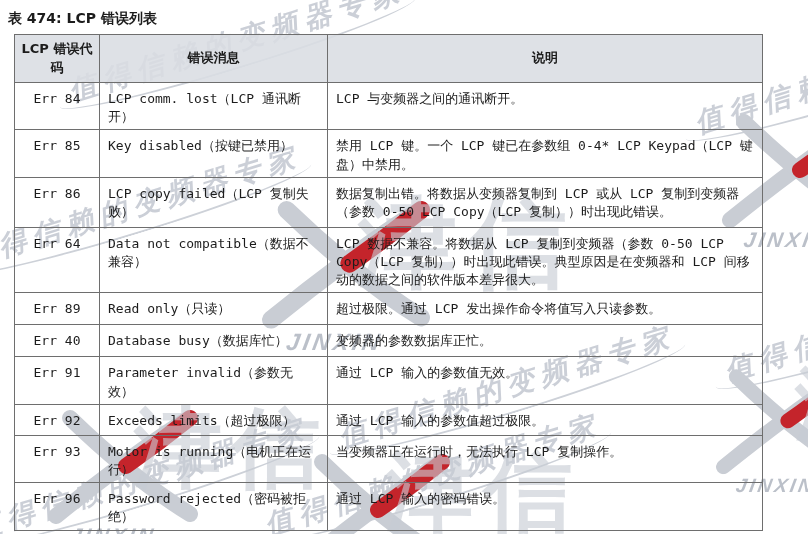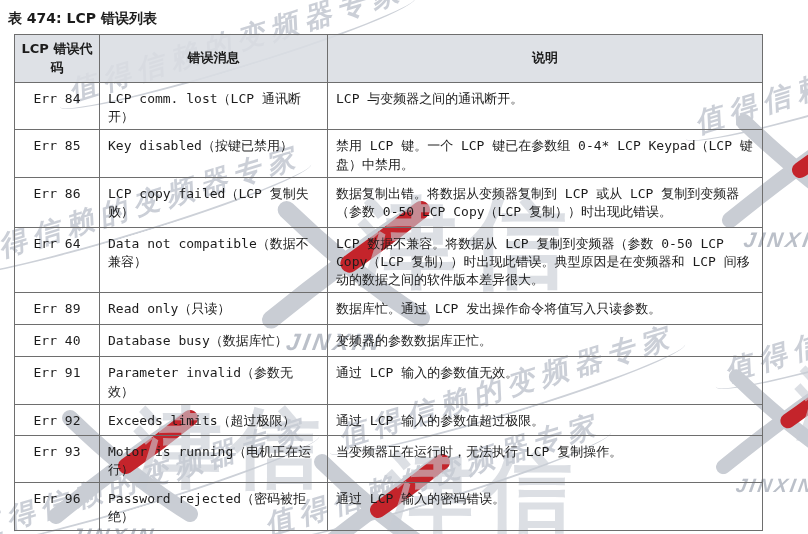--- a/index.html
+++ b/index.html
@@ -154,21 +154,21 @@
           <td>数据复制出错。将数据从变频器复制到 LCP 或从 LCP 复制到变频器（参数 0-50 LCP Copy（LCP 复制））时出现此错误。</td>
         </tr>
         <tr>
           <td class="c-code">Err 64</td>
           <td>Data not compatible（数据不兼容）</td>
           <td>LCP 数据不兼容。将数据从 LCP 复制到变频器（参数 0-50 LCP Copy（LCP 复制））时出现此错误。典型原因是在变频器和 LCP 间移动的数据之间的软件版本差异很大。</td>
         </tr>
         <tr>
           <td class="c-code">Err 89</td>
           <td>Read only（只读）</td>
-          <td>数据库忙。通过 LCP 发出操作命令将值写入只读参数。</td>
+          <td>超过极限。通过 LCP 发出操作命令将值写入只读参数。</td>
         </tr>
         <tr>
           <td class="c-code">Err 40</td>
           <td>Database busy（数据库忙）</td>
           <td>变频器的参数数据库正忙。</td>
         </tr>
         <tr>
           <td class="c-code">Err 91</td>
           <td>Parameter invalid（参数无效）</td>
           <td>通过 LCP 输入的参数值无效。</td>

